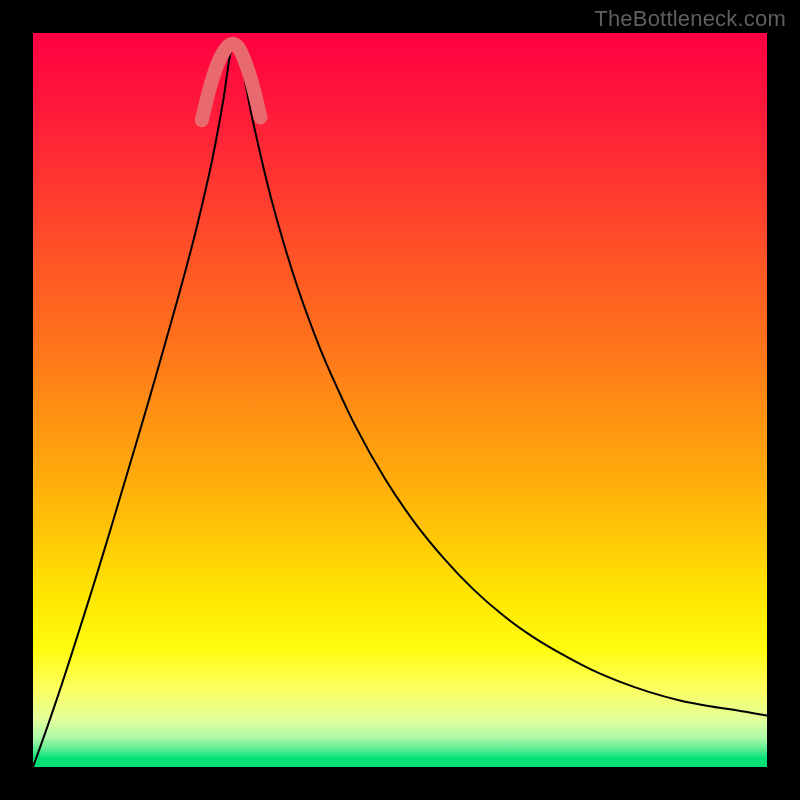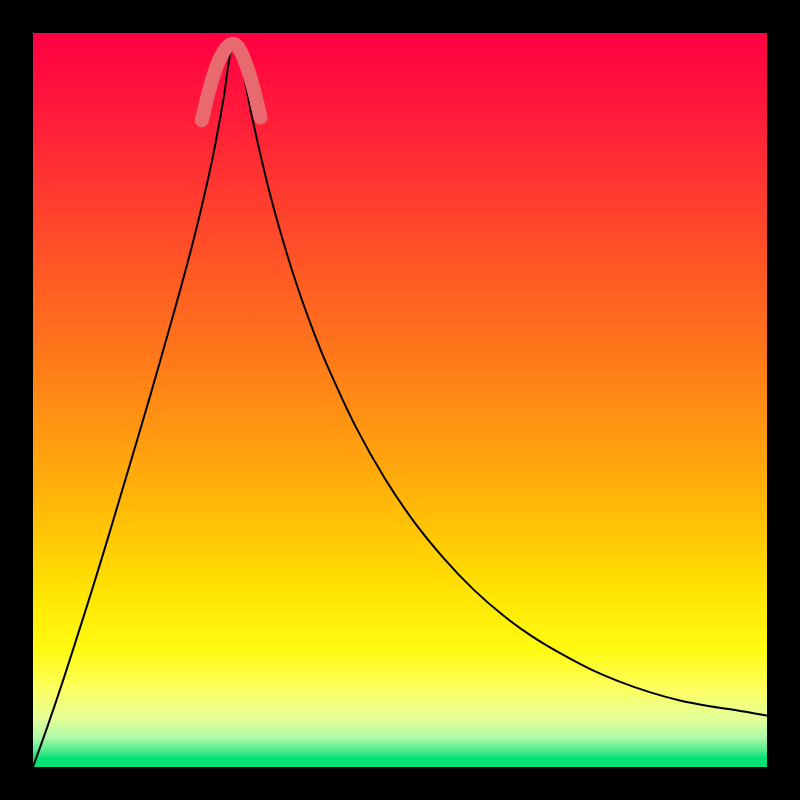--- a/index.html
+++ b/index.html
@@ -43,20 +43,21 @@
   }
   svg.curves {
     position: absolute;
     inset: 0;
   }
 </style>
 </head>
 <body>
 
 <div class="frame">
+  <div class="watermark">TheBottleneck.com</div>
   <div class="plot">
     <svg class="gradient" viewBox="0 0 734 734" preserveAspectRatio="none">
       <defs>
         <linearGradient id="bg" x1="0" y1="0" x2="0" y2="1">
             <stop offset="0.00%" stop-color="#ff0043"></stop>
             <stop offset="11.00%" stop-color="#ff1b3a"></stop>
             <stop offset="22.00%" stop-color="#ff3b2f"></stop>
             <stop offset="33.00%" stop-color="#ff5a24"></stop>
             <stop offset="44.00%" stop-color="#ff781a"></stop>
             <stop offset="53.00%" stop-color="#ff9412"></stop>

